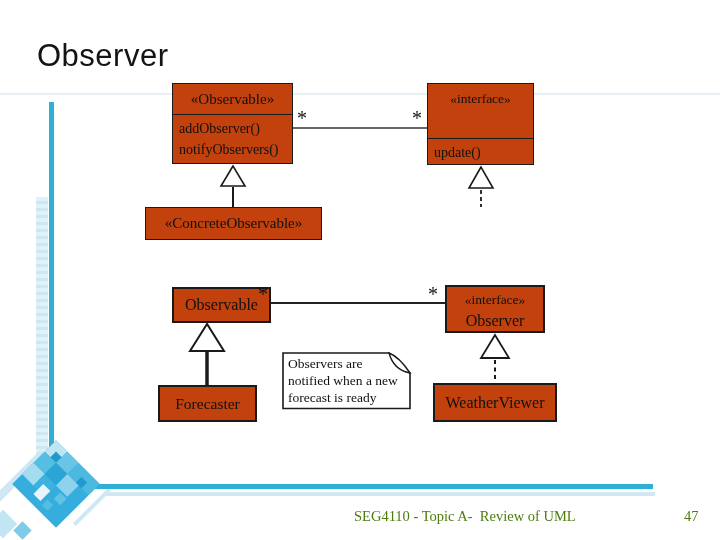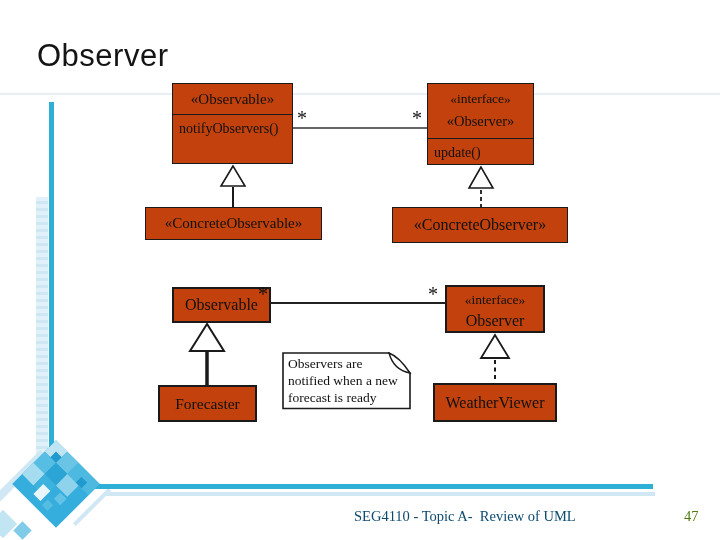--- a/index.html
+++ b/index.html
@@ -21,21 +21,21 @@
   .h-light{left:106px;top:492px;width:549px;height:4px;background:#cfe8f4;}
   
   .diamond{left:25px;top:453px;width:62px;height:62px;background:#35aedd;
     transform:rotate(45deg);overflow:hidden;}
   .diamond .t{position:absolute;}
   .mini-d1{left:-7px;top:514px;width:20px;height:20px;background:#c2e5f3;transform:rotate(45deg);}
   .mini-d2{left:16px;top:524px;width:13px;height:13px;background:#7fcbe8;transform:rotate(45deg);}
   
   .slide-title{left:37px;top:38px;font-family:"Liberation Sans","DejaVu Sans",sans-serif;
     font-size:31px;font-weight:400;color:#141414;letter-spacing:0.5px;}
-  .footer-text{left:354px;top:508px;font-size:14.5px;white-space:pre;color:#0c4a6e;}
+  .footer-text{left:354px;top:508px;font-size:14.5px;white-space:pre;color:#4d7c0f;}
   .page-num{left:684px;top:508px;font-size:14.5px;color:#4d7c0f;}
   
   .ubox{background:#c2410c;border:1.5px solid #1a1a1a;box-sizing:border-box;}
   .ubox2{border-width:2px;}
   .hdr{display:flex;align-items:center;justify-content:center;text-align:center;}
   .methods{padding:3px 6px 0 6px;font-size:14px;line-height:21px;text-align:left;}
   .cname{display:flex;align-items:center;justify-content:center;height:100%;text-align:center;font-family:Liberation Serif, serif;}
   .mult{font-size:20px;line-height:20px;}
   
   .note-text{position:absolute;left:6px;top:3px;font-size:13.5px;line-height:17px;}
@@ -86,44 +86,41 @@
     <line x1="257" y1="303" x2="445" y2="303" stroke="#222" stroke-width="1.8"></line>
     <polygon points="207,324 190,351 224,351" fill="#fff" stroke="#1a1a1a" stroke-width="2"></polygon>
     <line x1="207" y1="352" x2="207" y2="385" stroke="#1a1a1a" stroke-width="3.5"></line>
     <polygon points="495,335 481,358 509,358" fill="#fff" stroke="#1a1a1a" stroke-width="1.8"></polygon>
     <line x1="495" y1="360" x2="495" y2="382" stroke="#1a1a1a" stroke-width="2" stroke-dasharray="4,3.5"></line>
   </svg>
 
   <div class="abs ubox" style="left:172px;top:83px;width:121px;height:81px">
     <div class="hdr" style="height:30px;border-bottom:1.5px solid #1a1a1a;font-size:15px">«Observable»</div>
     <div class="methods">
+      <div>addObserver()</div>
       <div>notifyObservers()</div>
     </div>
   </div>
 
   <div class="abs ubox" style="left:427px;top:83px;width:107px;height:82px">
     <div style="height:50px;border-bottom:1.5px solid #1a1a1a;text-align:center;padding-top:4px">
       <div style="font-size:13.5px;line-height:22px">«interface»</div>
-      <div style="font-size:14.5px;line-height:22px">«Observer»</div>
     </div>
     <div class="methods">
       <div>update()</div>
     </div>
   </div>
 
   <div class="abs mult" style="left:297px;top:108px">*</div>
   <div class="abs mult" style="left:412px;top:108px">*</div>
 
   <div class="abs ubox" style="left:145px;top:207px;width:177px;height:33px">
     <div class="cname" style="font-size:15px">«ConcreteObservable»</div>
   </div>
 
-  <div class="abs ubox" style="left:392px;top:207px;width:176px;height:36px">
-    <div class="cname" style="font-size:16px">«ConcreteObserver»</div>
-  </div>
 
   <div class="abs ubox ubox2" style="left:172px;top:287px;width:99px;height:36px">
     <div class="cname" style="font-size:16px">Observable</div>
   </div>
 
   <div class="abs ubox ubox2" style="left:445px;top:285px;width:100px;height:48px;text-align:center">
     <div style="font-size:13.5px;line-height:21px;padding-top:2px">«interface»</div>
     <div style="font-size:16px;line-height:21px">Observer</div>
   </div>
 

